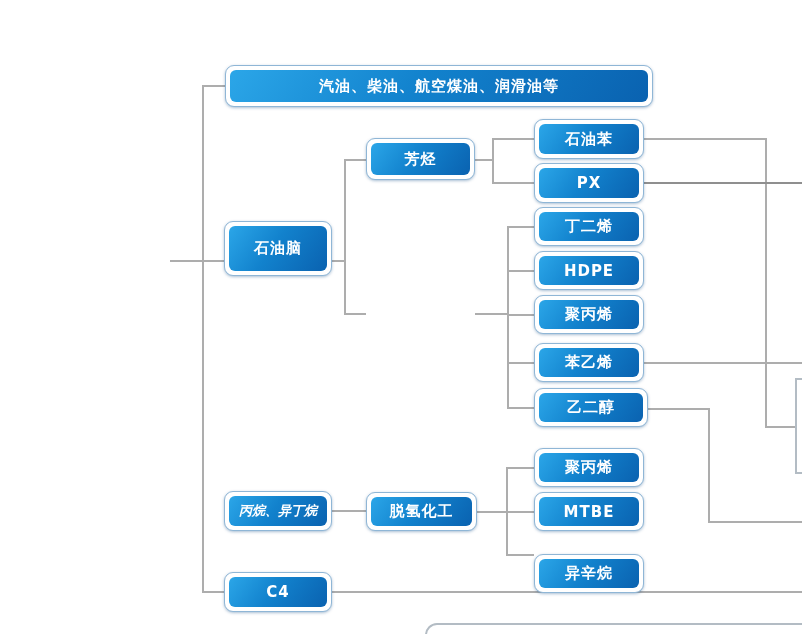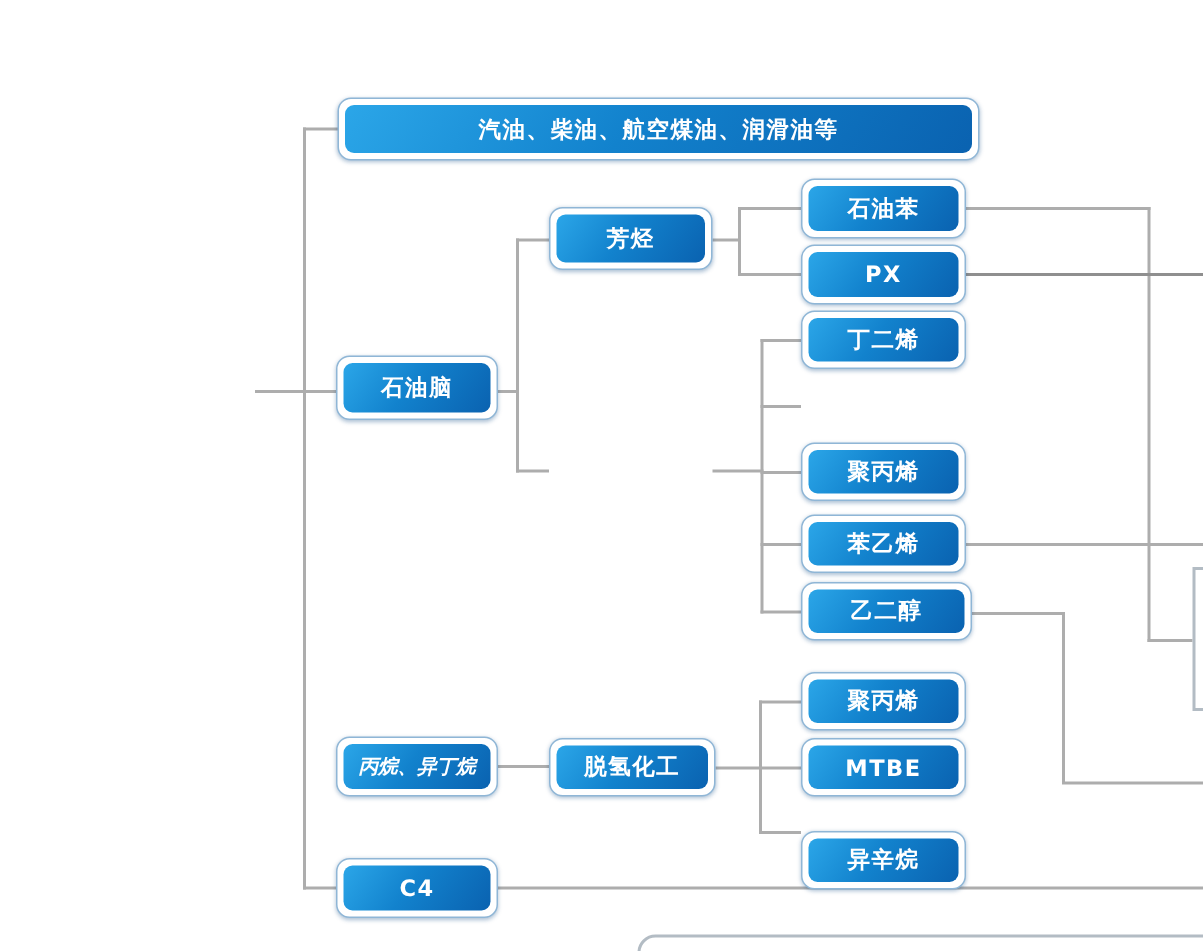--- a/index.html
+++ b/index.html
@@ -84,21 +84,21 @@
   <div class="h" style="left:332px;top:591px;width:470px"></div>
 
   <div class="ghostbox" style="left:795px;top:378px;width:40px;height:96px"></div>
   <div class="ghostbox" style="left:425px;top:623px;width:600px;height:60px;border-radius:12px"></div>
 
   <div class="node" style="left:225px;top:65px;width:428px;height:42px">
     <div class="node-inner">汽油、柴油、航空煤油、润滑油等</div>
   </div>
 
 
-  <div class="node" style="left:224px;top:237px;width:108px;height:43px">
+  <div class="node" style="left:224px;top:221px;width:108px;height:55px">
     <div class="node-inner">石油脑</div>
   </div>
 
   <div class="node" style="left:366px;top:138px;width:109px;height:42px">
     <div class="node-inner">芳烃</div>
   </div>
 
 
   <div class="node" style="left:224px;top:491px;width:108px;height:40px">
     <div class="node-inner small">丙烷、异丁烷</div>
@@ -117,20 +117,23 @@
   </div>
 
   <div class="node" style="left:534px;top:163px;width:110px;height:40px">
     <div class="node-inner">PX</div>
   </div>
 
   <div class="node" style="left:534px;top:207px;width:110px;height:39px">
     <div class="node-inner">丁二烯</div>
   </div>
 
+  <div class="node" style="left:534px;top:251px;width:110px;height:39px">
+    <div class="node-inner">HDPE</div>
+  </div>
 
   <div class="node" style="left:534px;top:295px;width:110px;height:39px">
     <div class="node-inner">聚丙烯</div>
   </div>
 
   <div class="node" style="left:534px;top:343px;width:110px;height:39px">
     <div class="node-inner">苯乙烯</div>
   </div>
 
   <div class="node" style="left:534px;top:388px;width:114px;height:39px">

